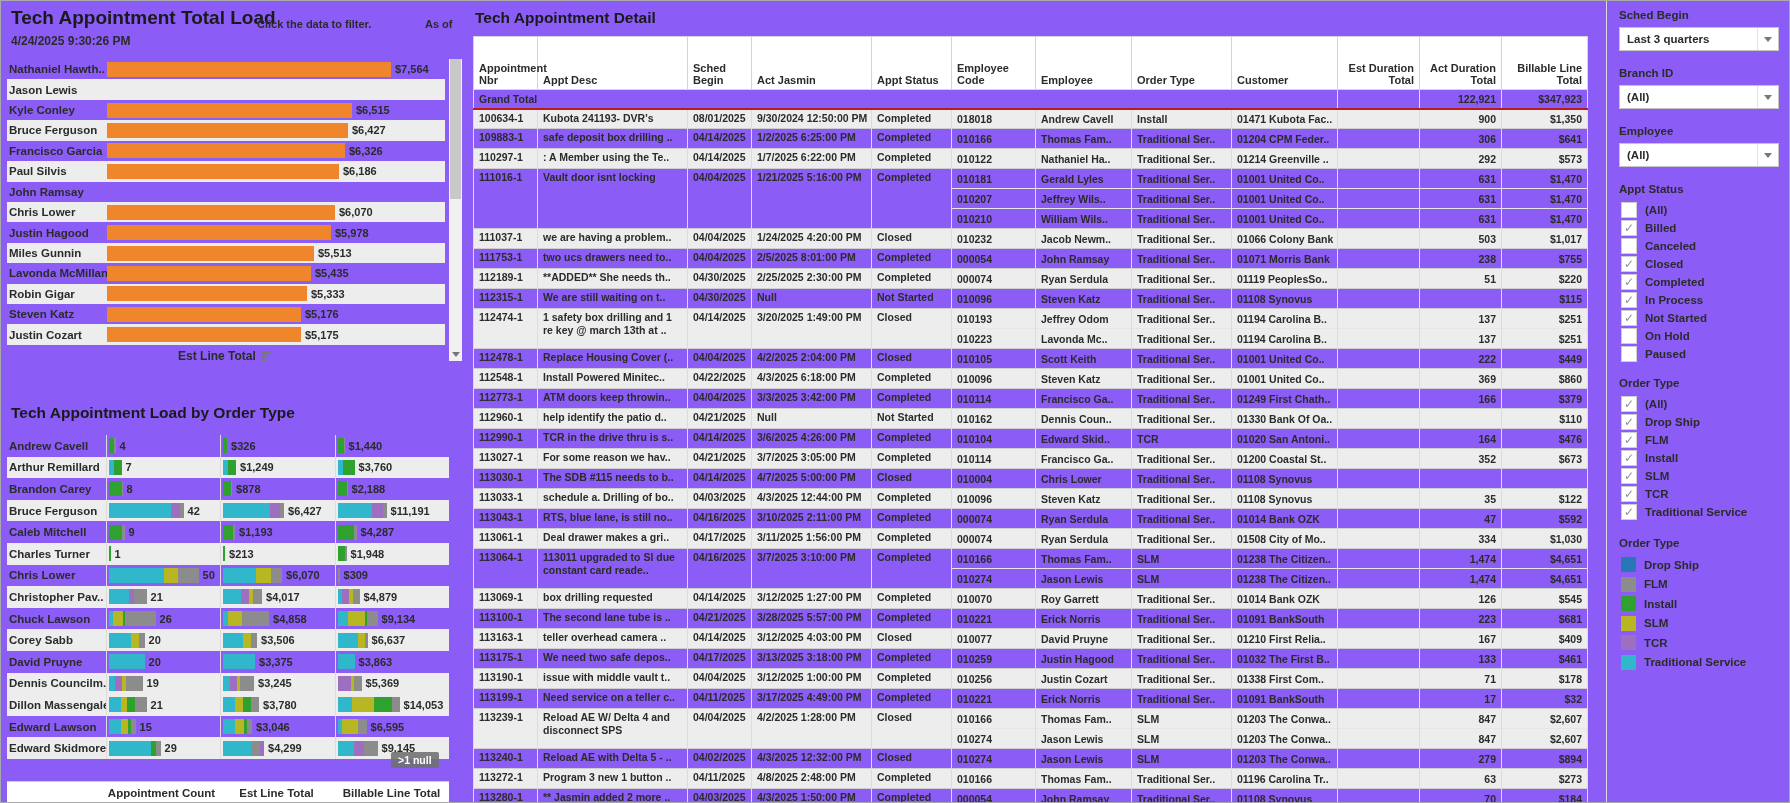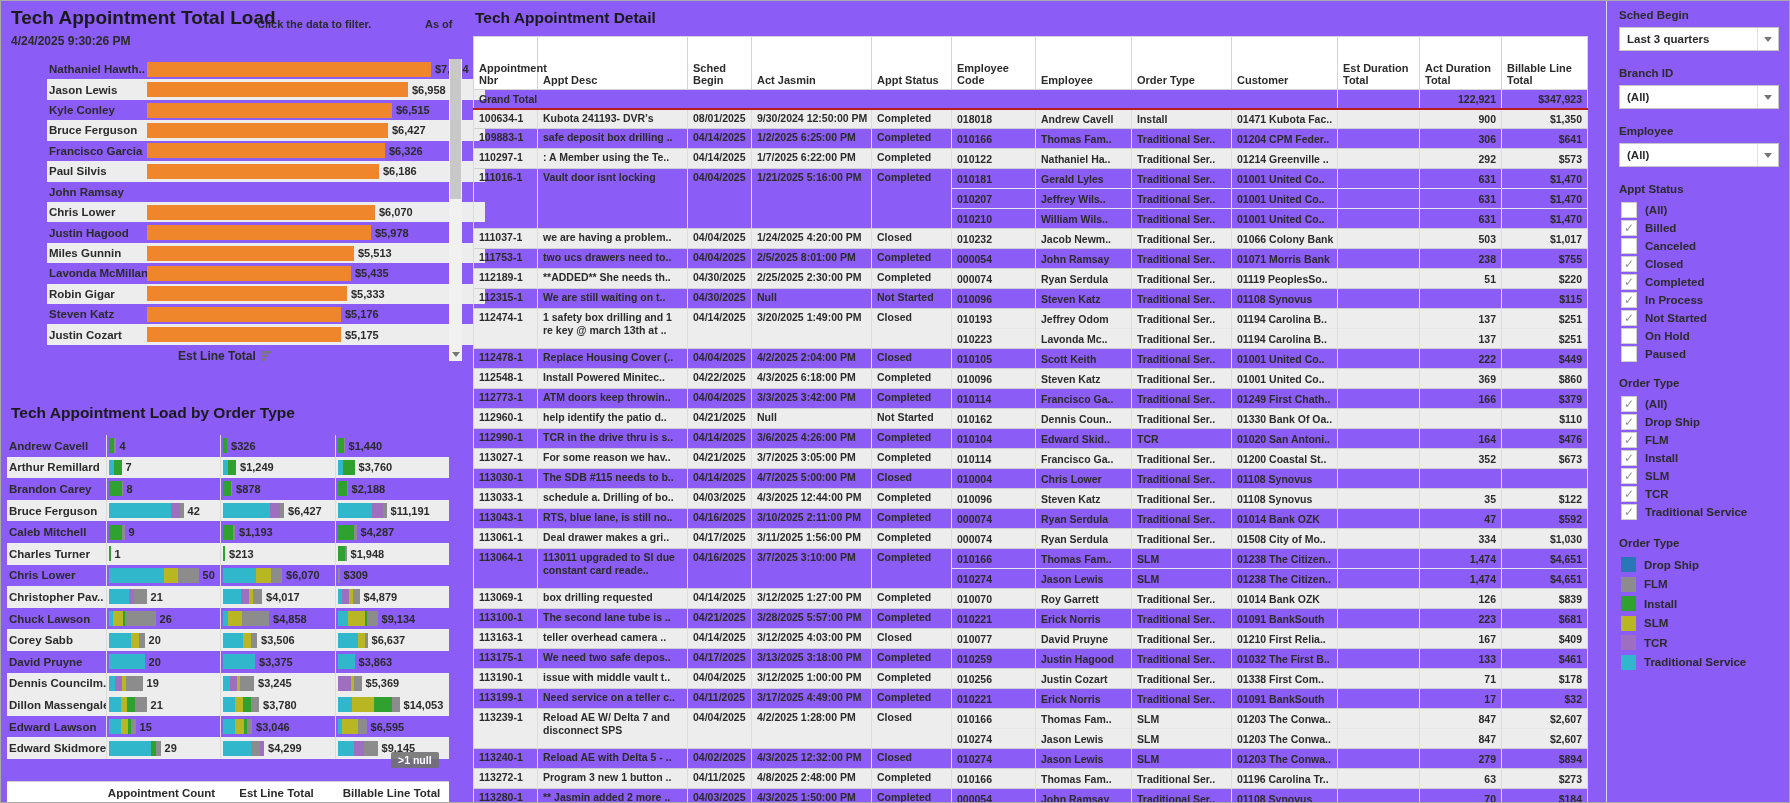--- a/index.html
+++ b/index.html
@@ -4,21 +4,21 @@
 <style>
   html,body{margin:0;padding:0;background:#fff;}
   body{font-family:"Liberation Sans","DejaVu Sans",sans-serif;color:#2b2b2b;}
   .dash{position:relative;width:1790px;height:803px;border:1px solid #a9a9a9;box-sizing:border-box;background:#8b5cf6;overflow:hidden;}
   
   .zone-left{position:absolute;left:0;top:0;width:466px;height:803px;}
   .c1-title{position:absolute;left:10px;top:6px;font-size:19px;font-weight:bold;color:#1a1a1a;white-space:nowrap;}
   .c1-hint{position:absolute;left:256px;top:17px;font-size:11px;font-weight:bold;white-space:nowrap;}
   .c1-asof{position:absolute;left:424px;top:17px;font-size:11px;font-weight:bold;white-space:nowrap;}
   .c1-date{position:absolute;left:10px;top:33px;font-size:12px;font-weight:bold;}
-  .c1rows{position:absolute;left:6px;top:58px;width:438px;height:286px;display:flex;flex-direction:column;margin-left:40px;}
+  .c1rows{position:absolute;left:6px;top:58px;width:438px;height:286px;display:flex;flex-direction:column;}
   .c1row{flex:1;display:flex;align-items:center;}
   .c1row.band{background:#EDEDED;}
   .c1label{width:98px;padding-left:2px;font-size:11.5px;font-weight:bold;white-space:nowrap;overflow:hidden;}
   .c1barwrap{flex:1;display:flex;align-items:center;height:100%;}
   .c1bar{height:15px;}
   .c1val{margin-left:4px;font-size:11px;font-weight:bold;white-space:nowrap;}
   .c1-axis{position:absolute;left:6px;top:348px;width:438px;text-align:center;font-size:12px;font-weight:bold;}
   .sorticon{display:inline-block;vertical-align:-1px;margin-left:5px;}
   
   .sb{position:absolute;background:#F1F1F1;}
@@ -38,21 +38,21 @@
   .c2-footer{position:absolute;left:6px;top:780px;width:442px;height:22px;border-top:1px solid #cfcfcf;background:#fff;display:flex;align-items:center;}
   .c2-footer .spacer{width:97px;}
   .c2-footer .flabel{width:115px;text-align:center;font-size:11.5px;font-weight:bold;white-space:nowrap;}
   .null-badge{position:absolute;left:390px;top:751px;background:rgba(112,112,112,0.88);color:#fff;font-size:10.5px;font-weight:bold;padding:2px 7px;border-radius:2px;}
   
   .zone-table{position:absolute;left:470px;top:0;width:1120px;height:803px;}
   .t-title{position:absolute;left:4px;top:8px;font-size:15.5px;font-weight:bold;color:#1a1a1a;}
   .twrap{position:absolute;left:2px;top:35px;width:1117px;height:768px;overflow:hidden;}
   table.det{border-collapse:collapse;table-layout:fixed;width:1114px;}
   table.det th{vertical-align:bottom;text-align:left;font-size:11px;font-weight:bold;padding:3px 5px;border:1px solid #d4d4d4;background:#fff;height:46px;}
-  table.det th.num{text-align:left;}
+  table.det th.num{text-align:right;}
   table.det td{font-size:10.5px;font-weight:bold;padding:1px 5px;border-left:1px solid #dcdcdc;border-right:1px solid #dcdcdc;border-top:1px solid #e6e6e6;height:20px;white-space:nowrap;overflow:hidden;box-sizing:border-box;}
   table.det td.gs{border-top:1px solid #cfcfcf;}
   table.det td.grp{vertical-align:top;padding-top:2px;}
   table.det td.desc{white-space:normal;line-height:12.5px;}
   table.det td.num{text-align:right;}
   table.det tr.band td{background:#EDEDED;}
   table.det tr.gt td{border-top:1px solid #c7c7c7;border-bottom:2px solid #b91c1c;height:19px;}
   
   .zone-filters{position:absolute;left:1605px;top:0;width:185px;height:803px;border-left:1px solid #d9d9d9;box-sizing:border-box;padding:6px 0 0 12px;}
   .f-label{font-size:11.5px;font-weight:bold;margin:8px 0 6px 0;}
@@ -80,24 +80,20 @@
     <div class="c1rows" id="c1rows">
         <div class="c1row">
           <span class="c1label">Nathaniel Hawth..</span>
           <div class="c1barwrap">
             <div class="c1bar" style="width: 284px; background: rgb(240, 134, 43);"></div>
             <span class="c1val">$7,564</span>
           </div>
         </div>
         <div class="c1row band">
           <span class="c1label">Jason Lewis</span>
-          <div class="c1barwrap">
-            <div class="c1bar" style="width: 261px; background: rgb(240, 134, 43);"></div>
-            <span class="c1val">$6,958</span>
-          </div>
         </div>
         <div class="c1row">
           <span class="c1label">Kyle Conley</span>
           <div class="c1barwrap">
             <div class="c1bar" style="width: 245px; background: rgb(240, 134, 43);"></div>
             <span class="c1val">$6,515</span>
           </div>
         </div>
         <div class="c1row band">
           <span class="c1label">Bruce Ferguson</span>
@@ -955,21 +951,21 @@
               <td class="grp gs desc" rowspan="1">box drilling requested</td>
               <td class="grp gs " rowspan="1">04/14/2025</td>
               <td class="grp gs " rowspan="1">3/12/2025 1:27:00 PM</td>
               <td class="grp gs " rowspan="1">Completed</td>
               <td class="gs ">010070</td>
               <td class="gs ">Roy Garrett</td>
               <td class="gs ">Traditional Ser..</td>
               <td class="gs ">01014  Bank OZK</td>
               <td class="gs num"></td>
               <td class="gs num">126</td>
-              <td class="gs num">$839</td>
+              <td class="gs num">$545</td>
             </tr>
             <tr class="sub">
               <td class="grp gs " rowspan="1">113100-1</td>
               <td class="grp gs desc" rowspan="1">The second lane tube is ..</td>
               <td class="grp gs " rowspan="1">04/21/2025</td>
               <td class="grp gs " rowspan="1">3/28/2025 5:57:00 PM</td>
               <td class="grp gs " rowspan="1">Completed</td>
               <td class="gs ">010221</td>
               <td class="gs ">Erick Norris</td>
               <td class="gs ">Traditional Ser..</td>
@@ -1029,21 +1025,21 @@
               <td class="gs ">010221</td>
               <td class="gs ">Erick Norris</td>
               <td class="gs ">Traditional Ser..</td>
               <td class="gs ">01091  BankSouth</td>
               <td class="gs num"></td>
               <td class="gs num">17</td>
               <td class="gs num">$32</td>
             </tr>
             <tr class="band sub">
               <td class="grp gs " rowspan="2">113239-1</td>
-              <td class="grp gs desc" rowspan="2">Reload AE W/ Delta 7 and disconnect SPS</td>
+              <td class="grp gs desc" rowspan="2">Reload AE W/ Delta 4 and disconnect SPS</td>
               <td class="grp gs " rowspan="2">04/04/2025</td>
               <td class="grp gs " rowspan="2">4/2/2025 1:28:00 PM</td>
               <td class="grp gs " rowspan="2">Closed</td>
               <td class="gs ">010166</td>
               <td class="gs ">Thomas Fam..</td>
               <td class="gs ">SLM</td>
               <td class="gs ">01203  The Conwa..</td>
               <td class="gs num"></td>
               <td class="gs num">847</td>
               <td class="gs num">$2,607</td>

